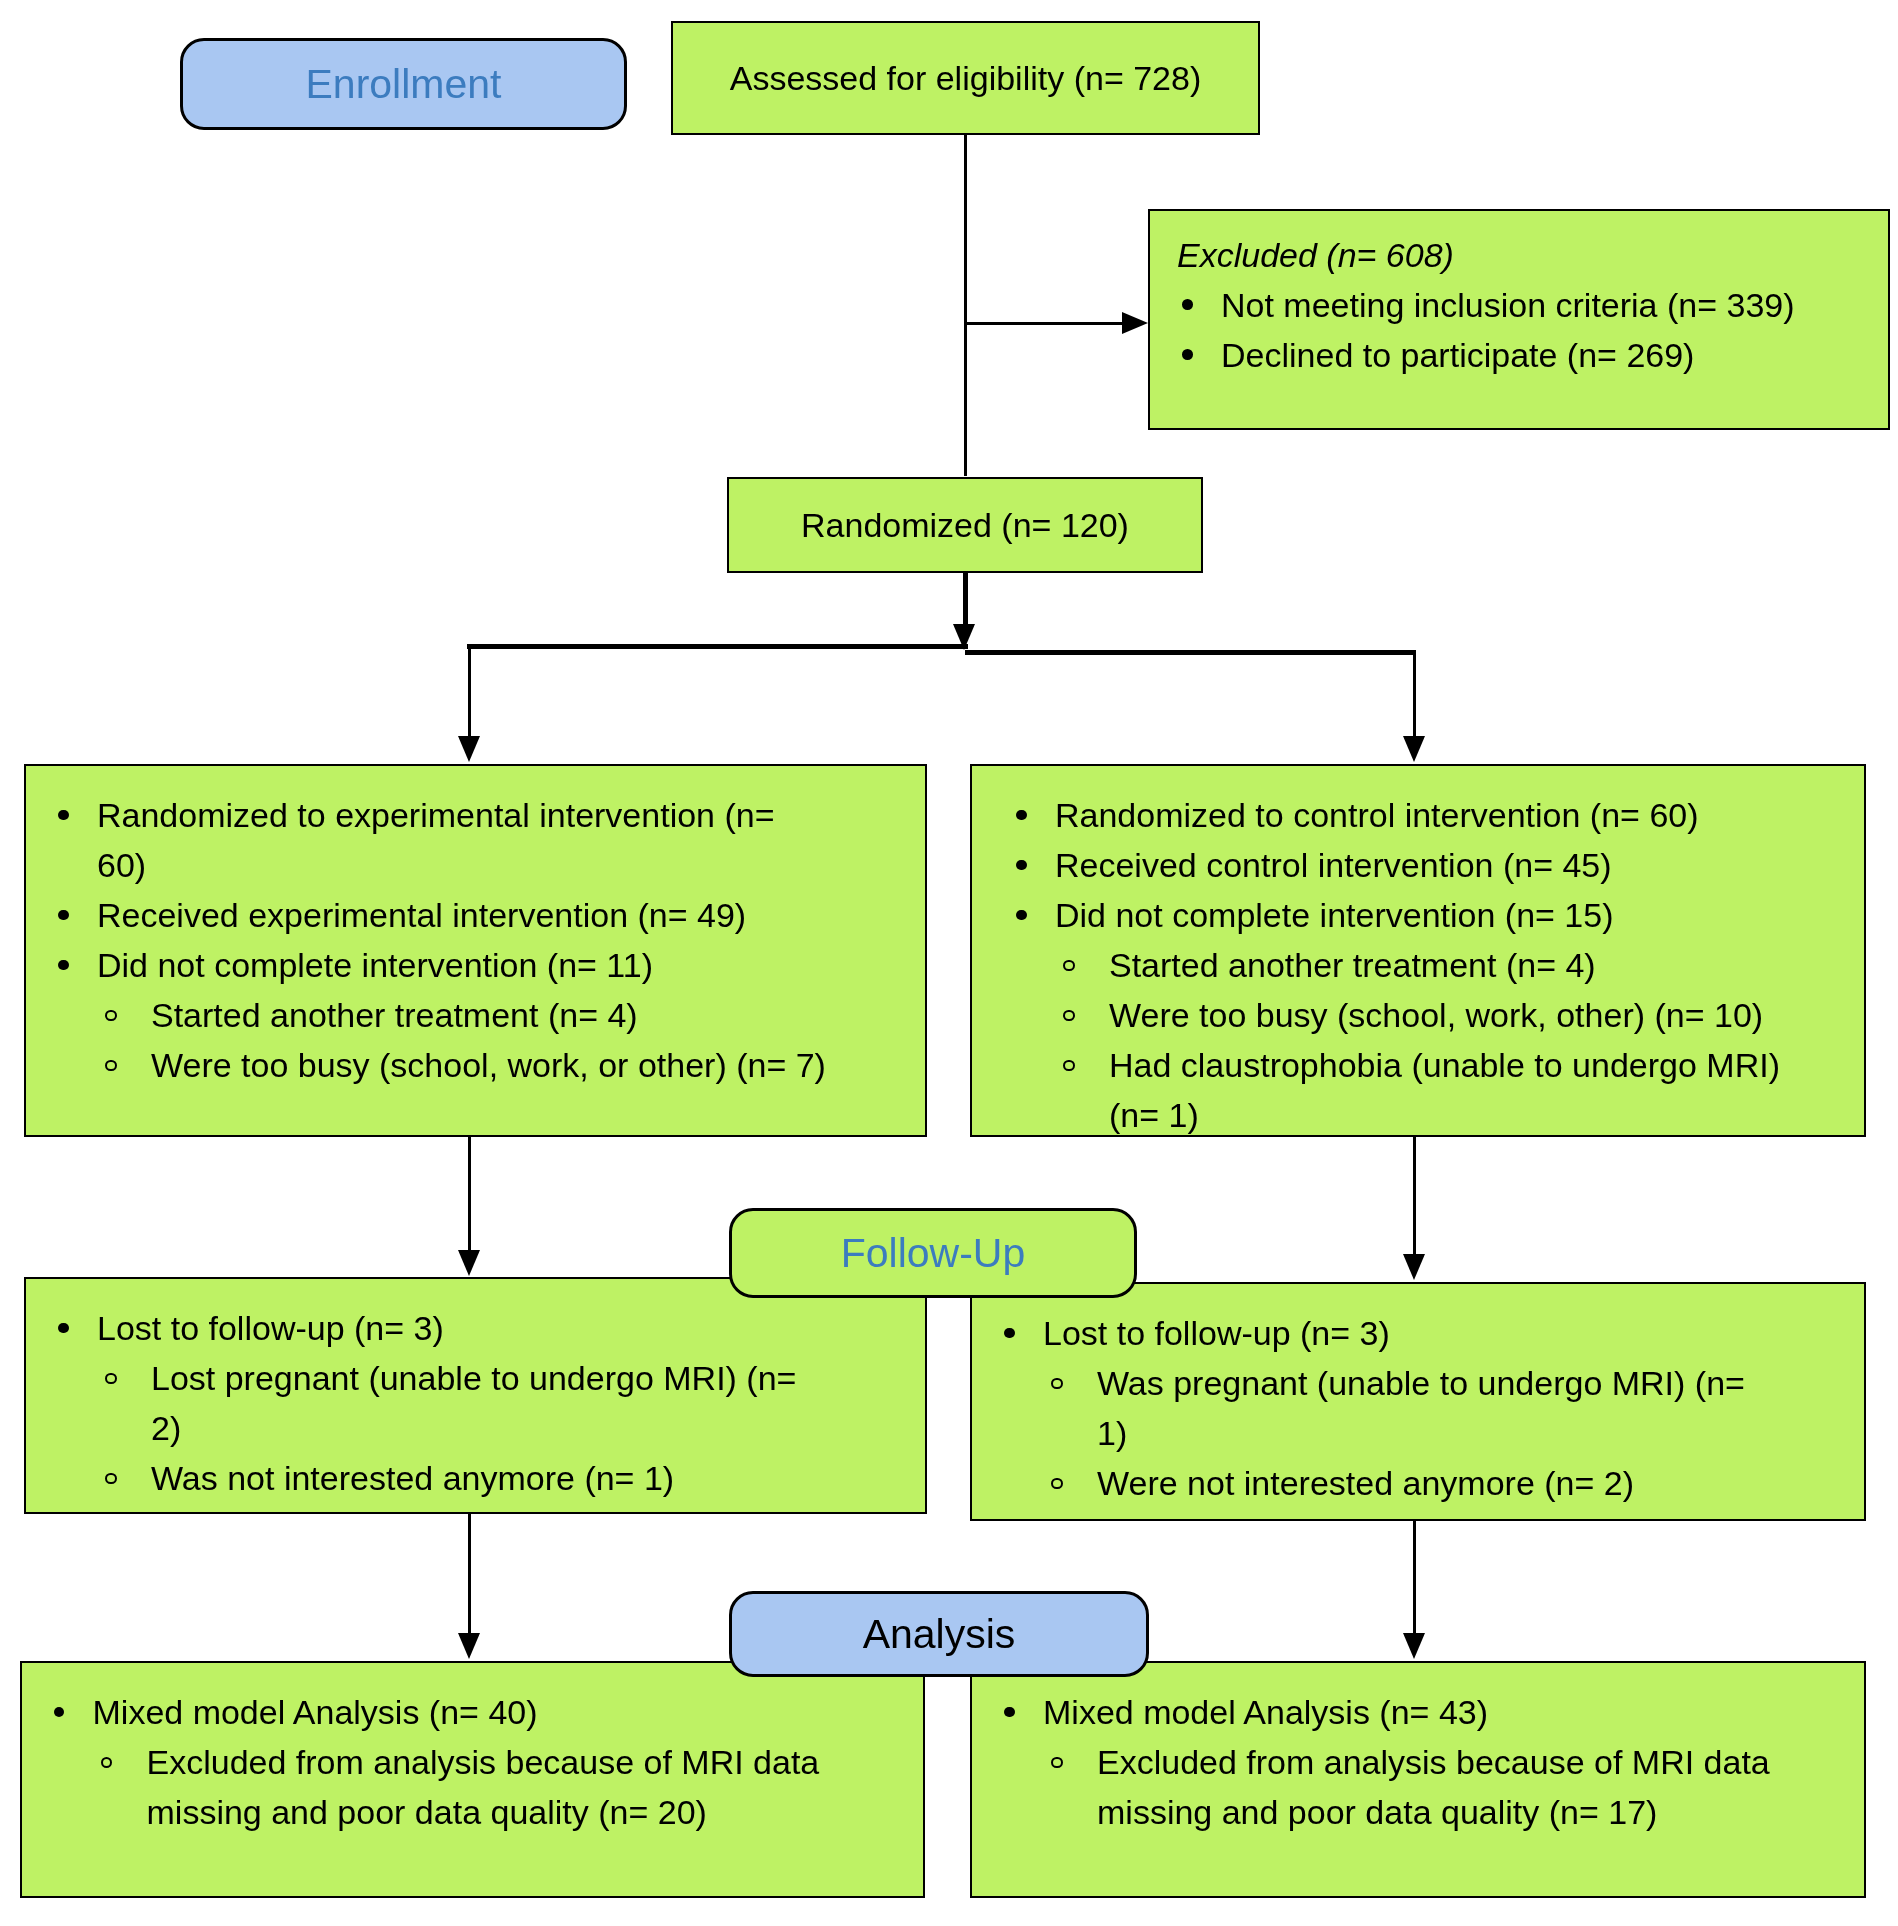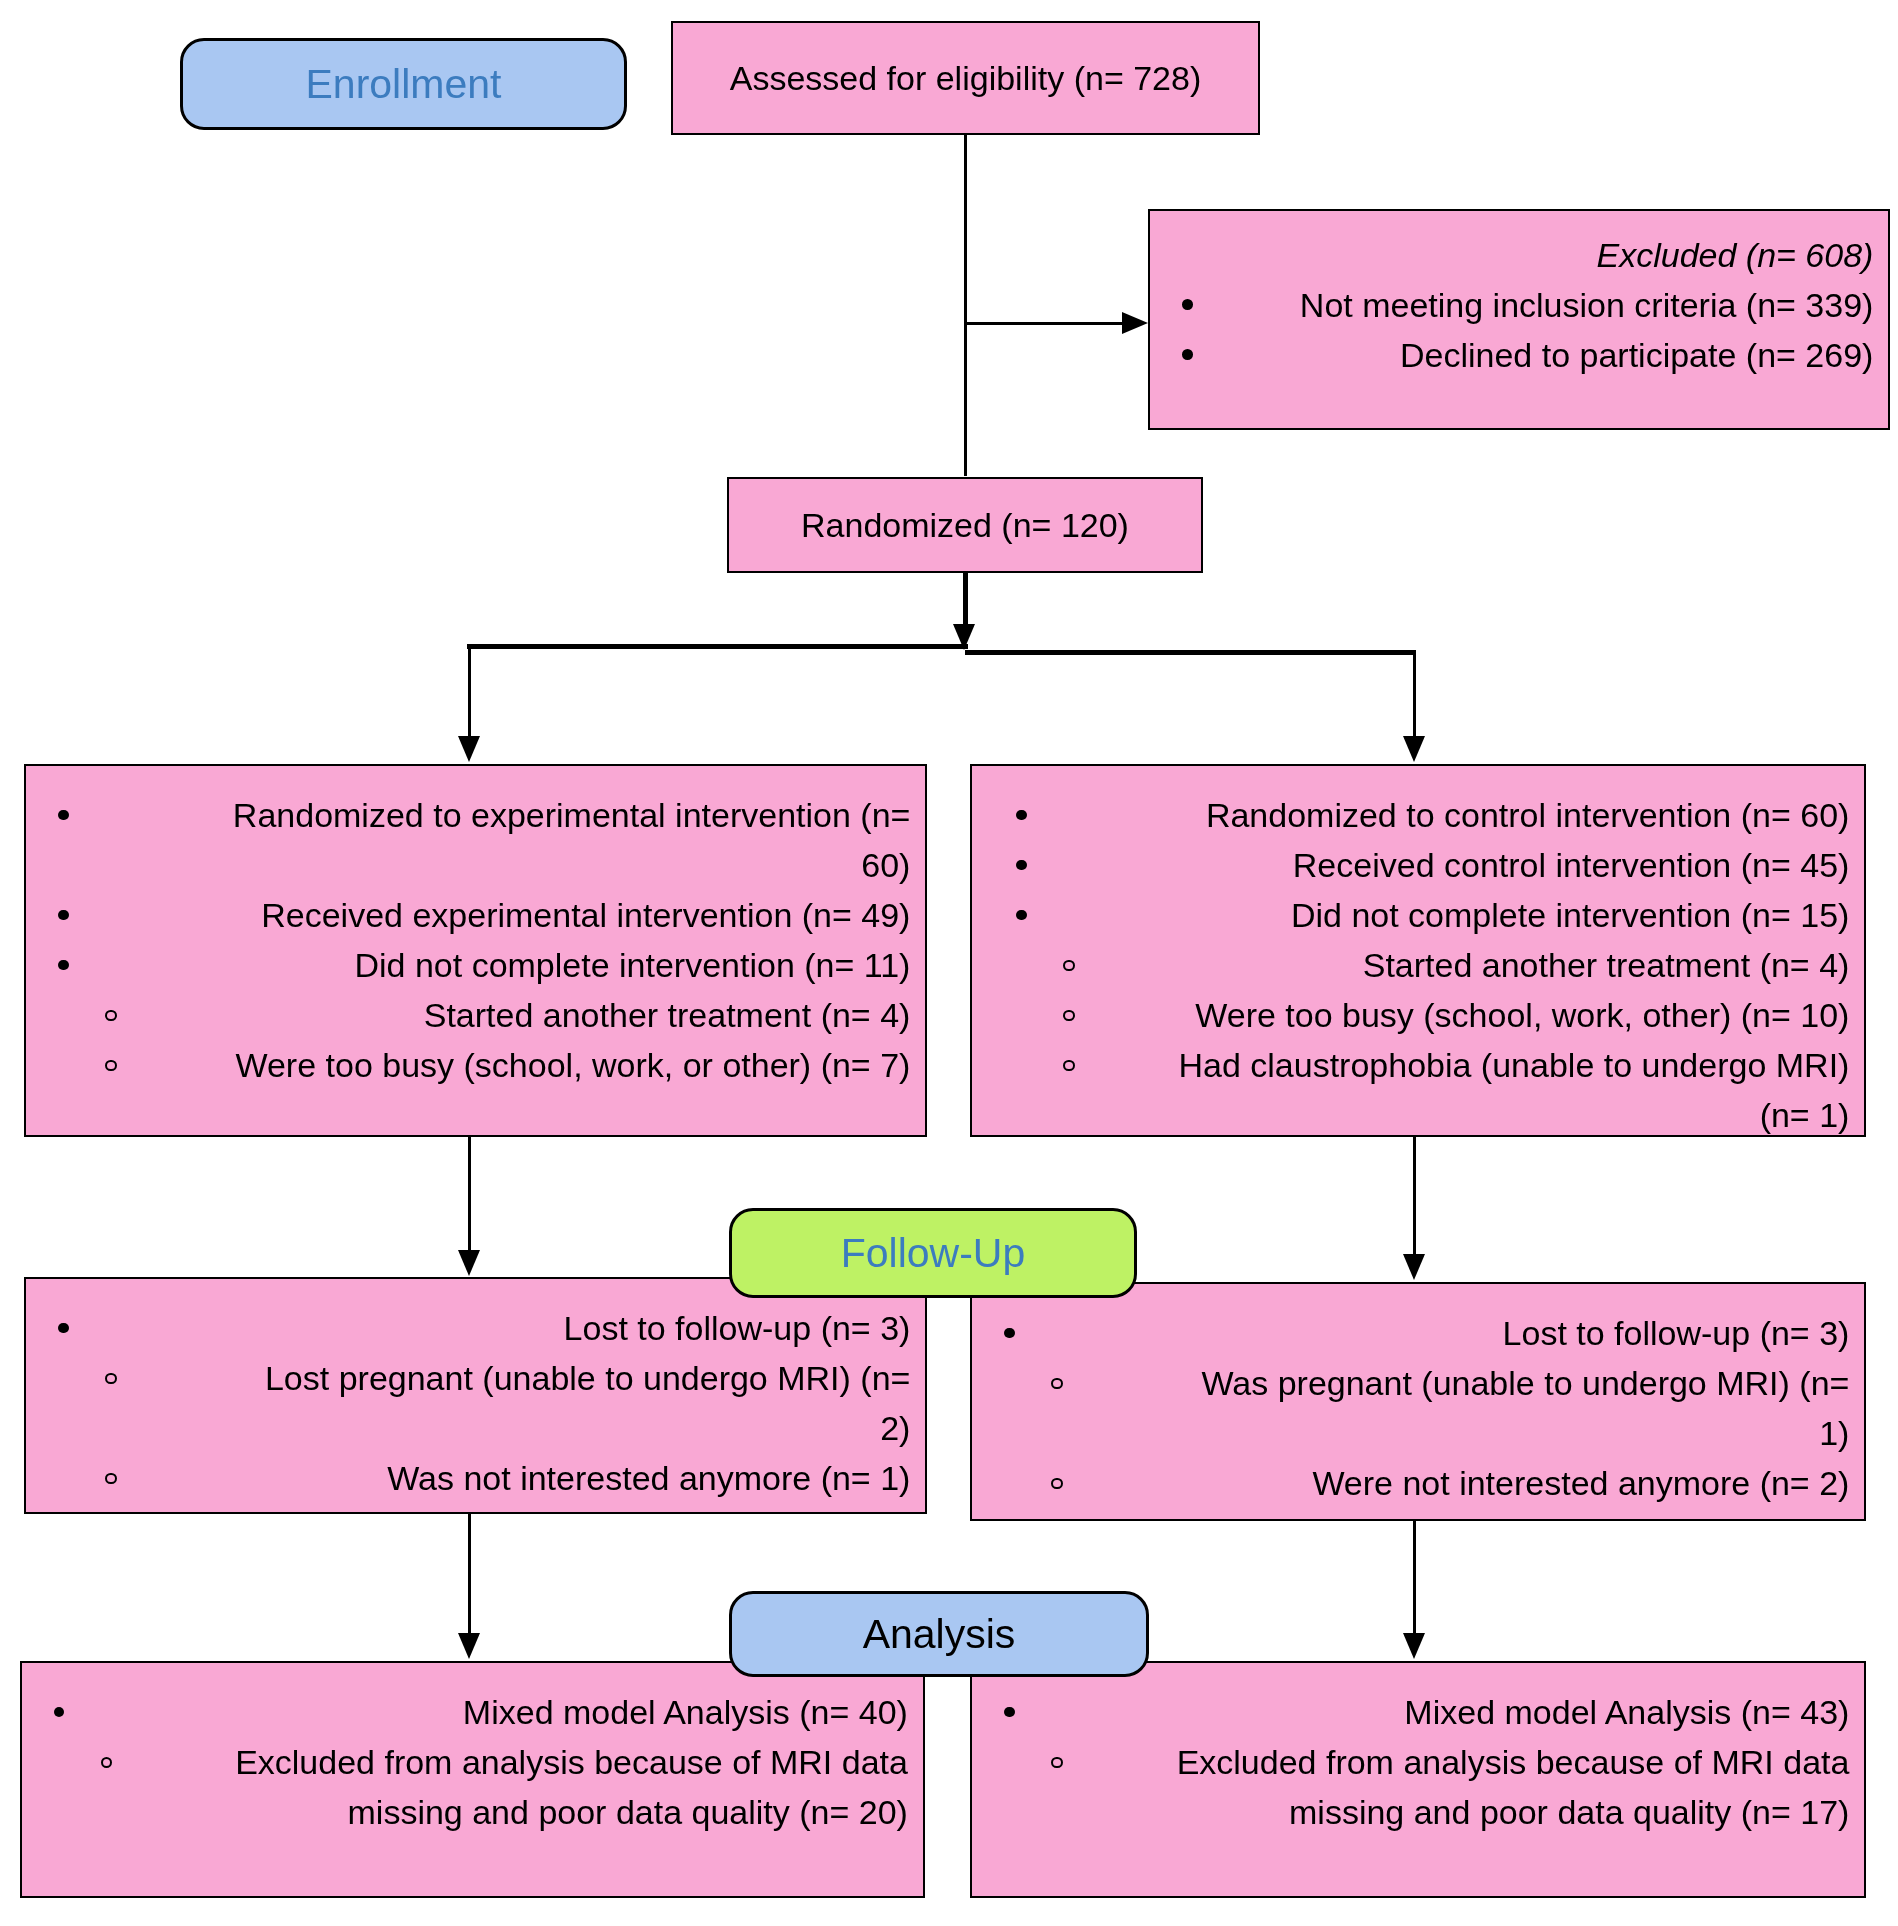--- a/index.html
+++ b/index.html
@@ -1,22 +1,22 @@
 <!DOCTYPE html>
 <html style="font-size:7.8px"><head>
 <meta charset="utf-8">
 <style>
   html,body { margin:0; padding:0; background:#ffffff; }
   #page {
     position:relative; width:1899px; height:1926px; background:#ffffff;
-    font-family:"Liberation Sans", sans-serif; color:#000;text-align:right;
+    font-family:"Liberation Sans", sans-serif; color:#000;
   }
   
   .box {
-    position:absolute; background:#f9a8d4; border:2.9px solid #000;
+    position:absolute; background:#bef264; border:2.9px solid #000;
     box-sizing:border-box; font-size:34px; line-height:50px;
     z-index:1;
   }
   .box.center { display:flex; align-items:center; justify-content:center; }
   .content { padding:24px 14.6px 0 0; }
   .ln { position:relative; white-space:nowrap; }
   .ln.h  { padding-left:27px;font-style:italic; }
   .ln.l1 { padding-left:71px; }
   .ln.c1 { padding-left:71px; }
   .ln.l2 { padding-left:125px; }

